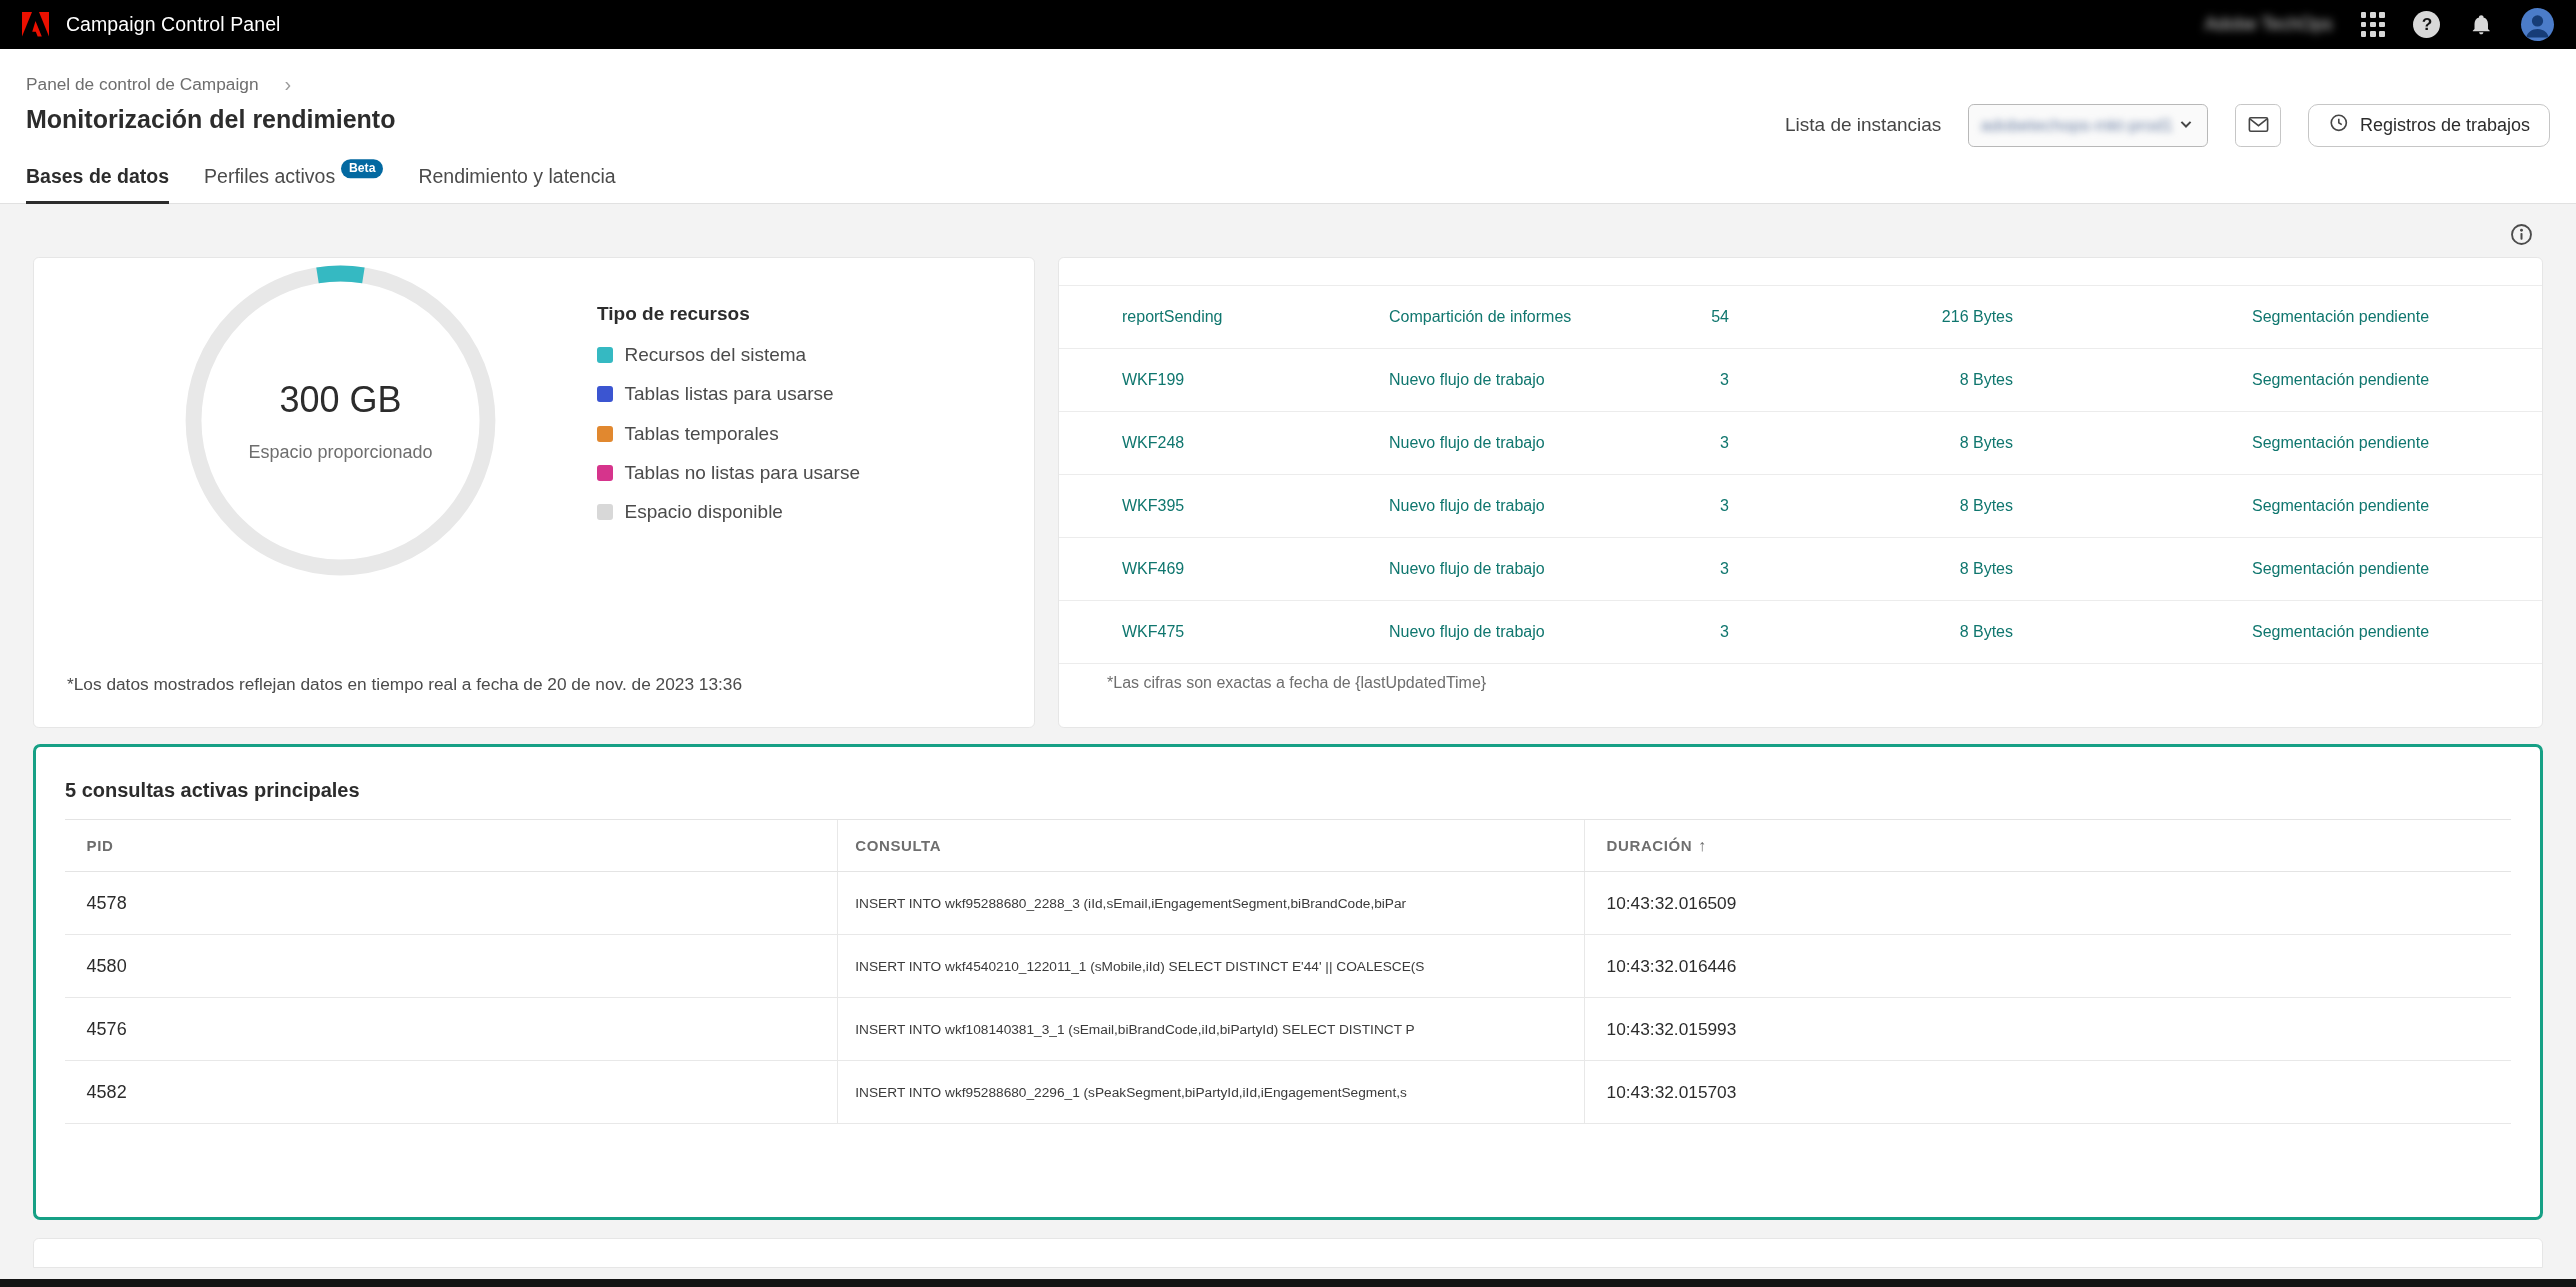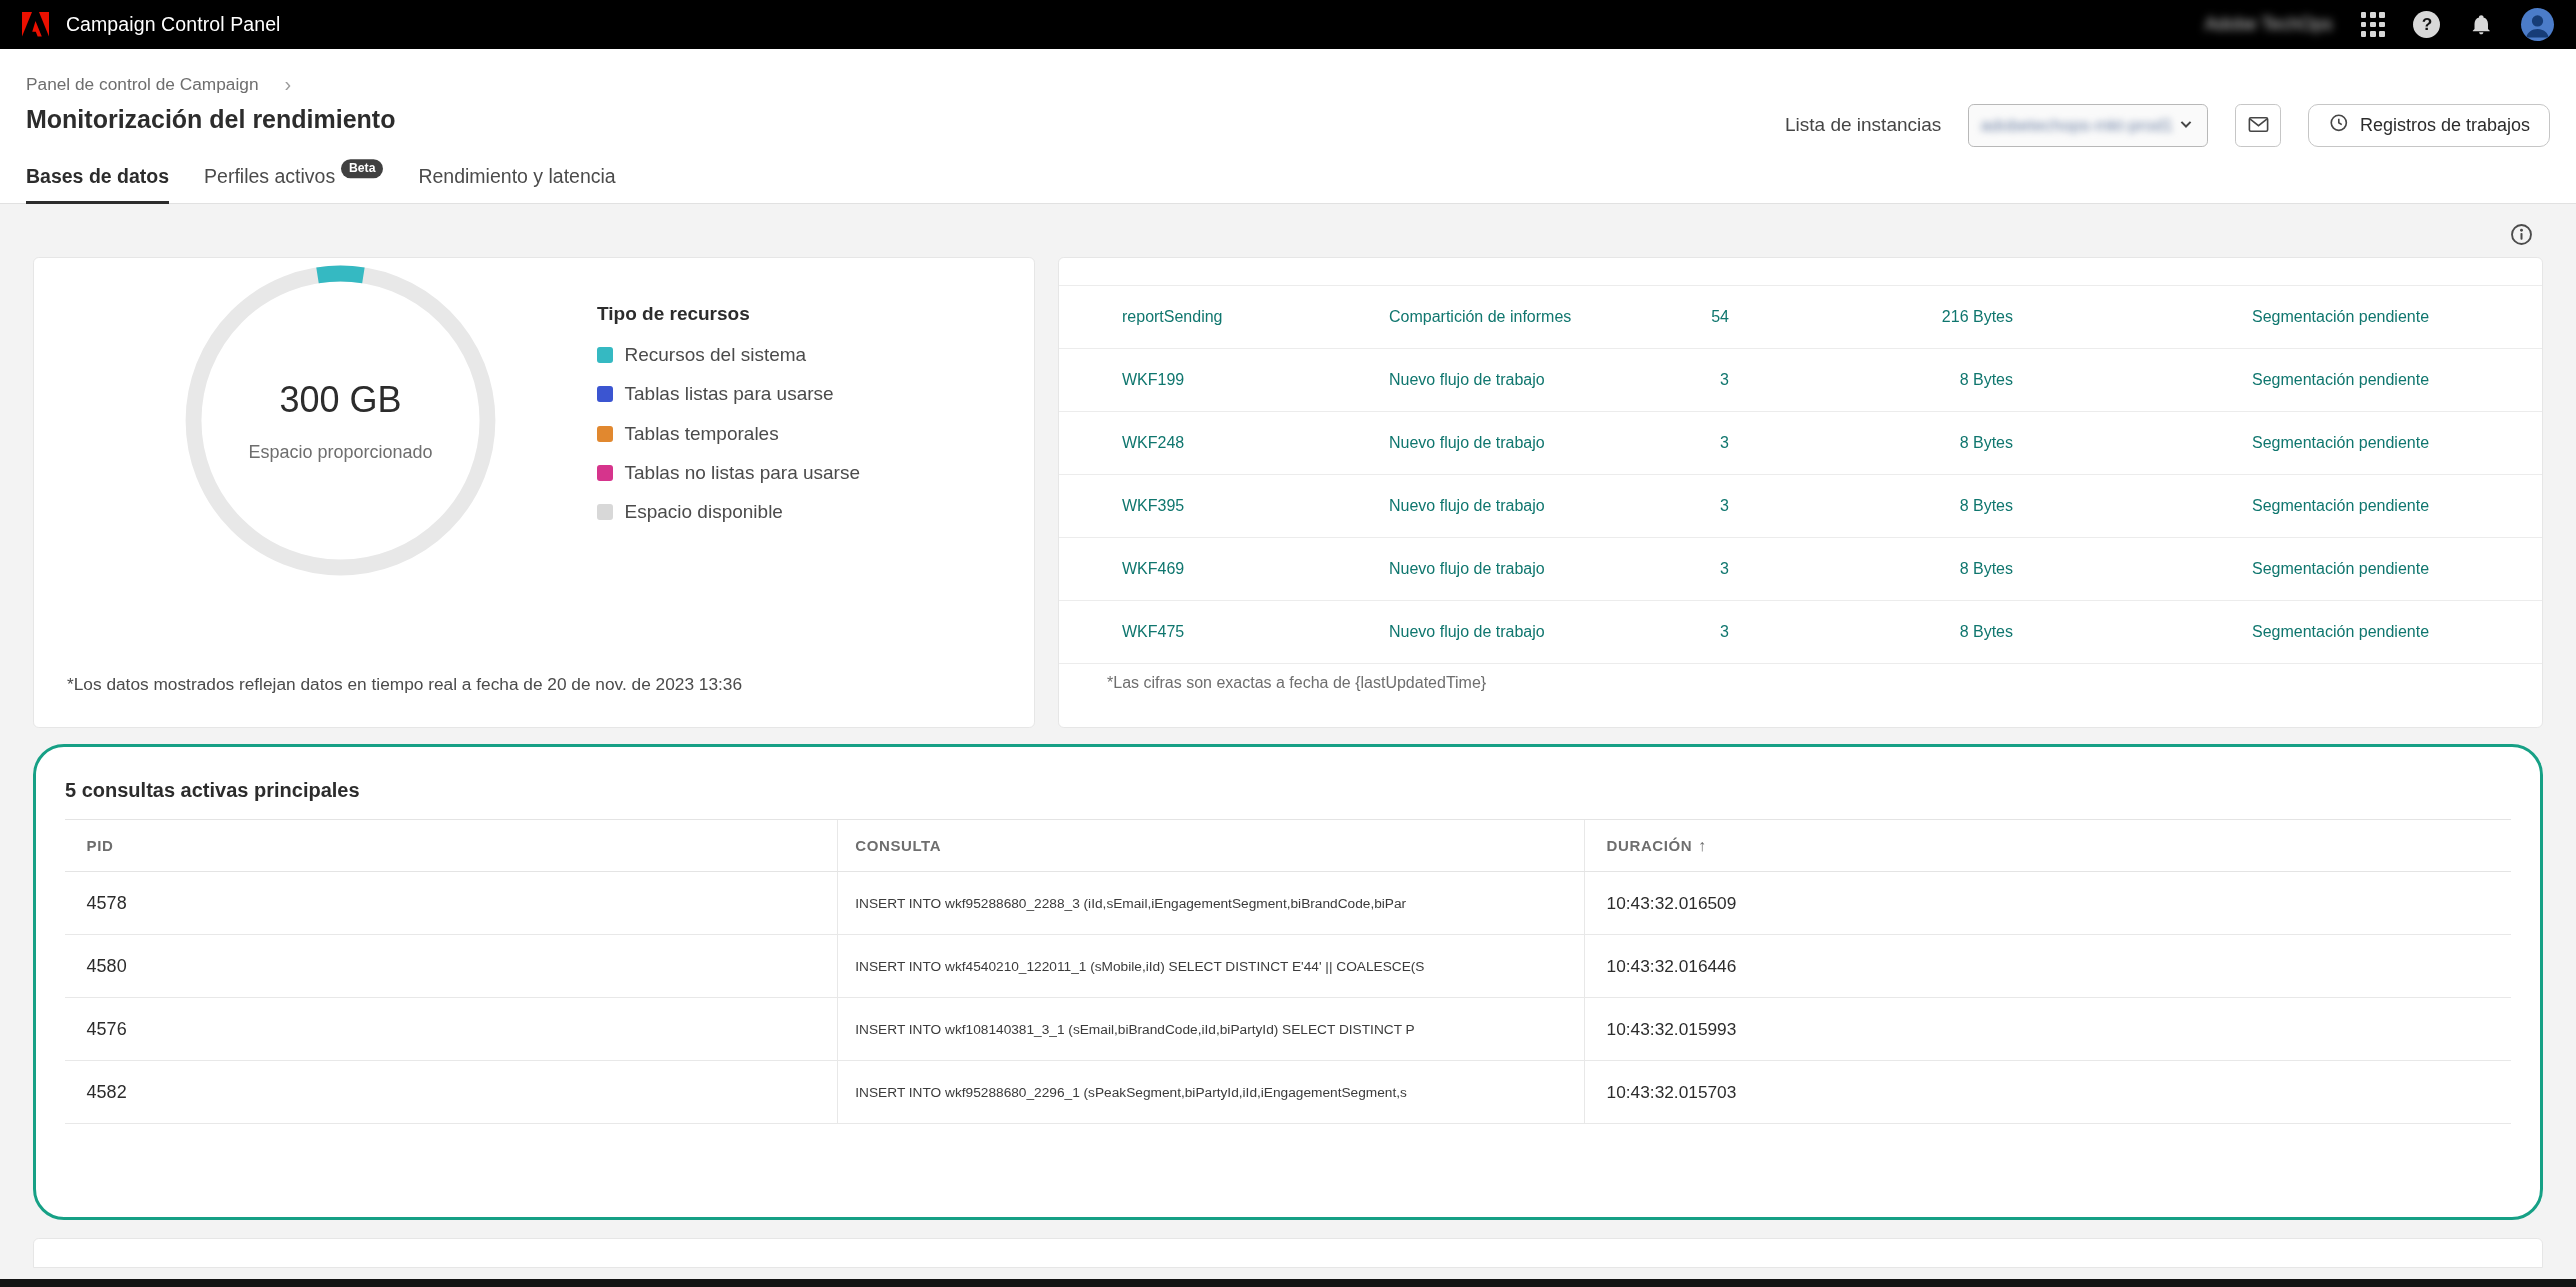--- a/index.html
+++ b/index.html
@@ -171,21 +171,21 @@
         <span>Registros de trabajos</span>
       </div>
     </div>
   </div>
   <div class="tabs-row">
     <div class="tab active">
       <span>Bases de datos</span>
     </div>
     <div class="tab">
       <span>Perfiles activos</span>
-      <span class="beta-badge" style="background: #404040;">Beta</span>
+      <span class="beta-badge" style="background: #0369a1;">Beta</span>
     </div>
     <div class="tab">
       <span>Rendimiento y latencia</span>
     </div>
   </div>
 </div>
 
 <div class="content">
   <div class="info-row">
     <span class="info-icon">
@@ -279,21 +279,21 @@
           <div class="wf-desc">Nuevo flujo de trabajo</div>
           <div class="wf-count">3</div>
           <div class="wf-size">8 Bytes</div>
           <div class="wf-status">Segmentación pendiente</div>
         </div>
       </div>
       <div class="wf-footnote">*Las cifras son exactas a fecha de {lastUpdatedTime}</div>
     </div>
   </div>
 
-  <div class="queries-card" style="border-color: rgb(22, 160, 133); border-radius: 31px;">
+  <div class="queries-card" style="border-color: rgb(22, 160, 133);">
     <div class="queries-title">5 consultas activas principales</div>
     <div class="q-table">
       <div class="q-head">
         <div class="col-pid">
             <span>PID</span>
           </div>
         <div class="col-query">
             <span>CONSULTA</span>
           </div>
         <div class="col-duration">

